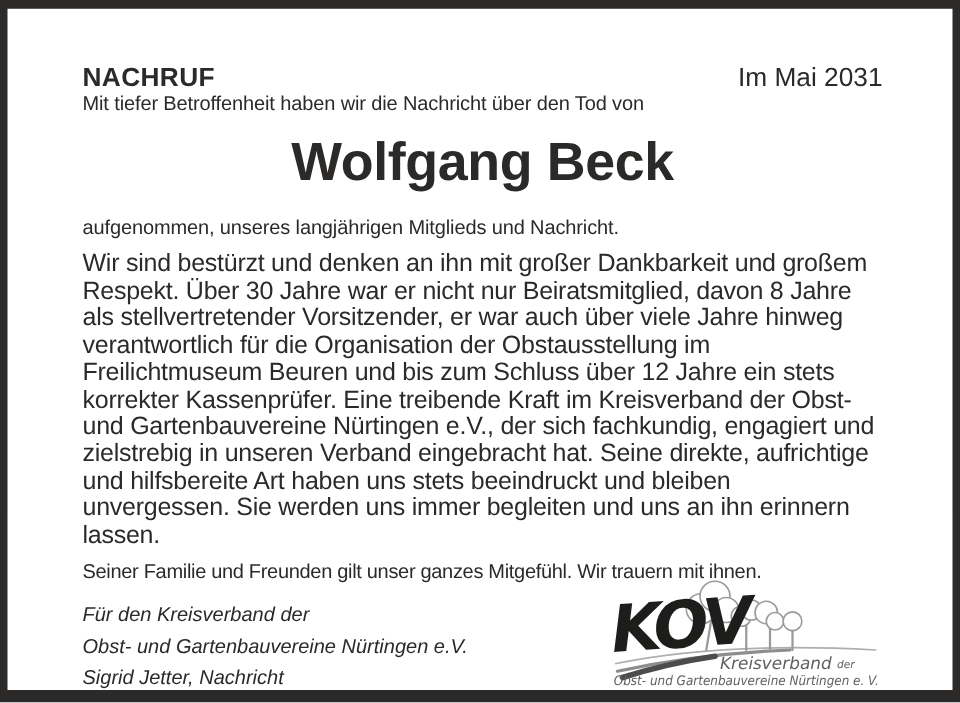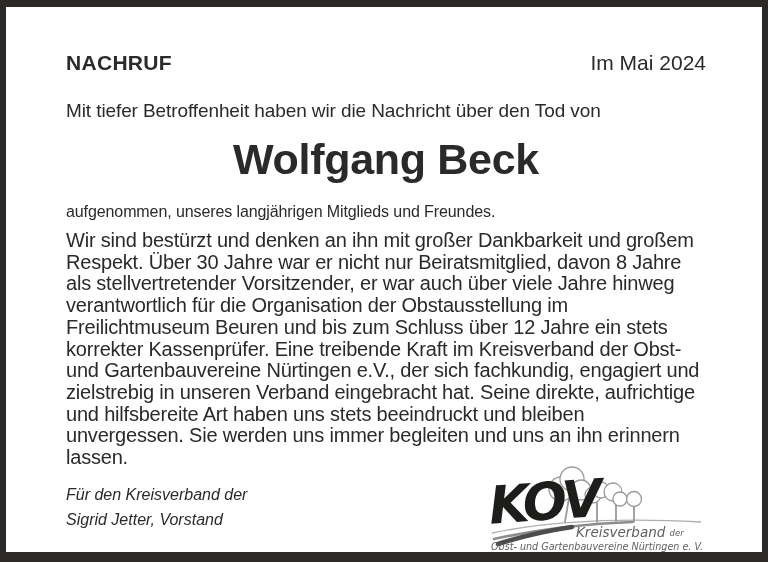--- a/index.html
+++ b/index.html
@@ -22,21 +22,21 @@
     color:var(--text);
     overflow:hidden;
   }
   .inner{padding:44px 56px 0 60px;}
   .header-row{
     display:flex;justify-content:space-between;align-items:baseline;
     font-size:21px;line-height:24px;
   }
   .kicker{font-weight:bold;letter-spacing:.3px;}
   .date{font-weight:normal;}
-  .intro{margin-top:25px;font-size:19px;letter-spacing:-.1px;}
+  .intro{font-size:16px;letter-spacing:-.1px;}
   .deceased{margin-top:13px;text-align:center;font-size:43px;font-weight:bold;letter-spacing:-.3px;}
   .after-name{margin-top:19px;font-size:16px;letter-spacing:-.1px;}
   .tribute{
     margin-top:9px;font-size:20px;line-height:21.7px;
     letter-spacing:-.2px;text-align:left;
   }
   .condolence{margin-top:9px;font-size:16px;letter-spacing:-.25px;white-space:nowrap;}
   .footer-row{
     display:flex;justify-content:space-between;align-items:flex-start;
     margin-top:13px;
@@ -68,37 +68,39 @@
   .ground-dark{stroke:#4d4c4a;stroke-width:4.5;fill:none;stroke-linecap:round;}
 </style>
 </head>
 <body>
 
 <div class="page">
   <div class="inner">
 
     <div class="header-row">
       <span class="kicker">NACHRUF</span>
-      <span class="date">Im Mai 2024</span>
+      <span class="date">Im Mai 2031</span>
     </div>
 
     <div class="intro">Mit tiefer Betroffenheit haben wir die Nachricht über den Tod von</div>
 
     <div class="deceased">Wolfgang Beck</div>
 
-    <div class="after-name">aufgenommen, unseres langjährigen Mitglieds und Freundes.</div>
+    <div class="after-name">aufgenommen, unseres langjährigen Mitglieds und Nachricht.</div>
 
     <div class="tribute">Wir sind bestürzt und denken an ihn mit großer Dankbarkeit und großem Respekt. Über 30 Jahre war er nicht nur Beiratsmitglied, davon 8 Jahre als stellvertretender Vorsitzender, er war auch über viele Jahre hinweg verantwortlich für die Organisation der Obstausstellung im Freilichtmuseum Beuren und bis zum Schluss über 12 Jahre ein stets korrekter Kassenprüfer. Eine treibende Kraft im Kreisverband der Obst- und Gartenbauvereine Nürtingen e.V., der sich fachkundig, engagiert und zielstrebig in unseren Verband eingebracht hat. Seine direkte, aufrichtige und hilfsbereite Art haben uns stets beeindruckt und bleiben unvergessen. Sie werden uns immer begleiten und uns an ihn erinnern lassen.</div>
 
+    <div class="condolence">Seiner Familie und Freunden gilt unser ganzes Mitgefühl. Wir trauern mit ihnen.</div>
 
     <div class="footer-row">
 
       <div class="signature">
         <div>Für den Kreisverband der</div>
-        <div>Sigrid Jetter, Vorstand</div>
+        <div>Obst- und Gartenbauvereine Nürtingen e.V.</div>
+        <div>Sigrid Jetter, Nachricht</div>
       </div>
 
       <div class="logo-block">
         <svg viewBox="0 0 216 88" xmlns="http://www.w3.org/2000/svg">
 
           <g>
             <path class="ground-thin" d="M2 67 C 55 56, 120 51, 211 56"></path>
             <path class="ground-mid" d="M4 73 C 45 64, 90 58, 142 56"></path>
             <path class="ground-dark" d="M8 78 C 30 71, 55 65, 82 61"></path>
           </g>

